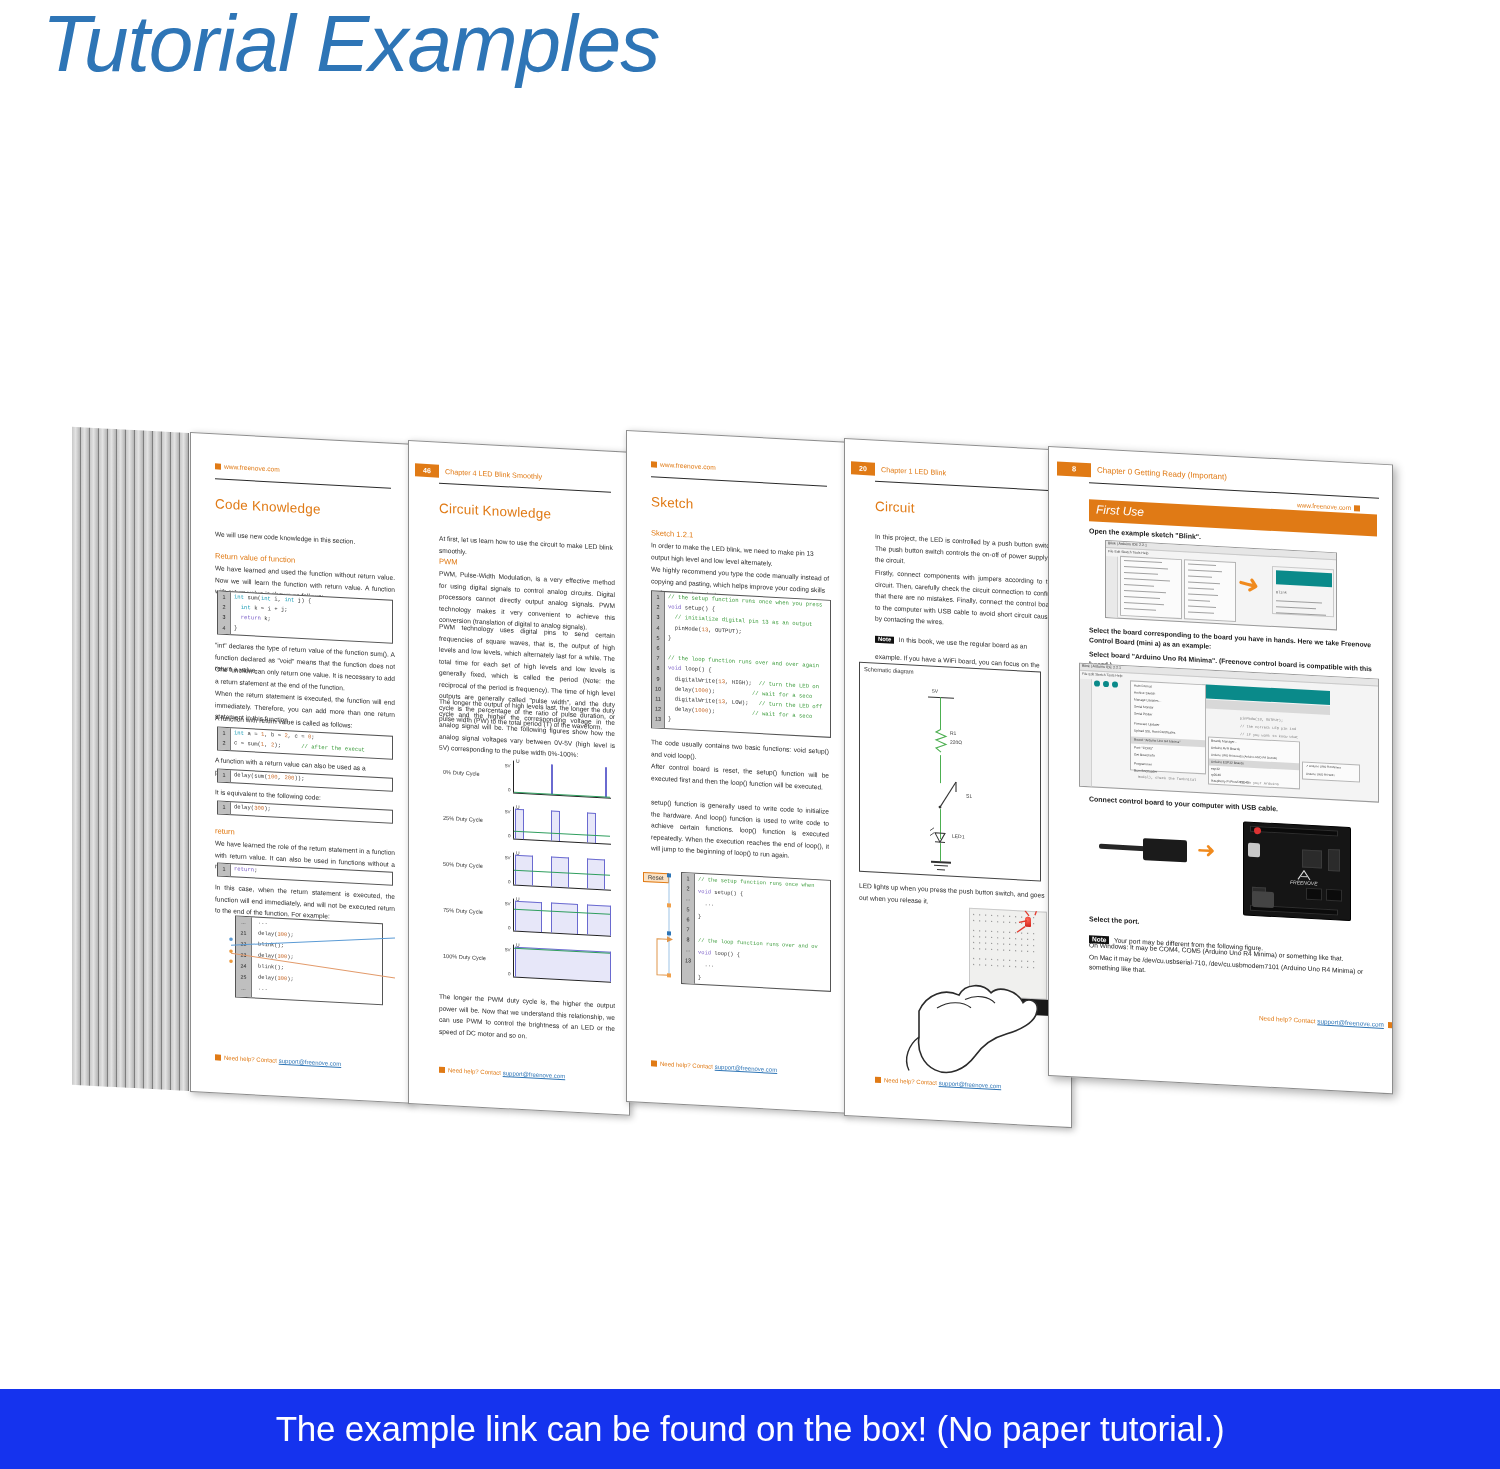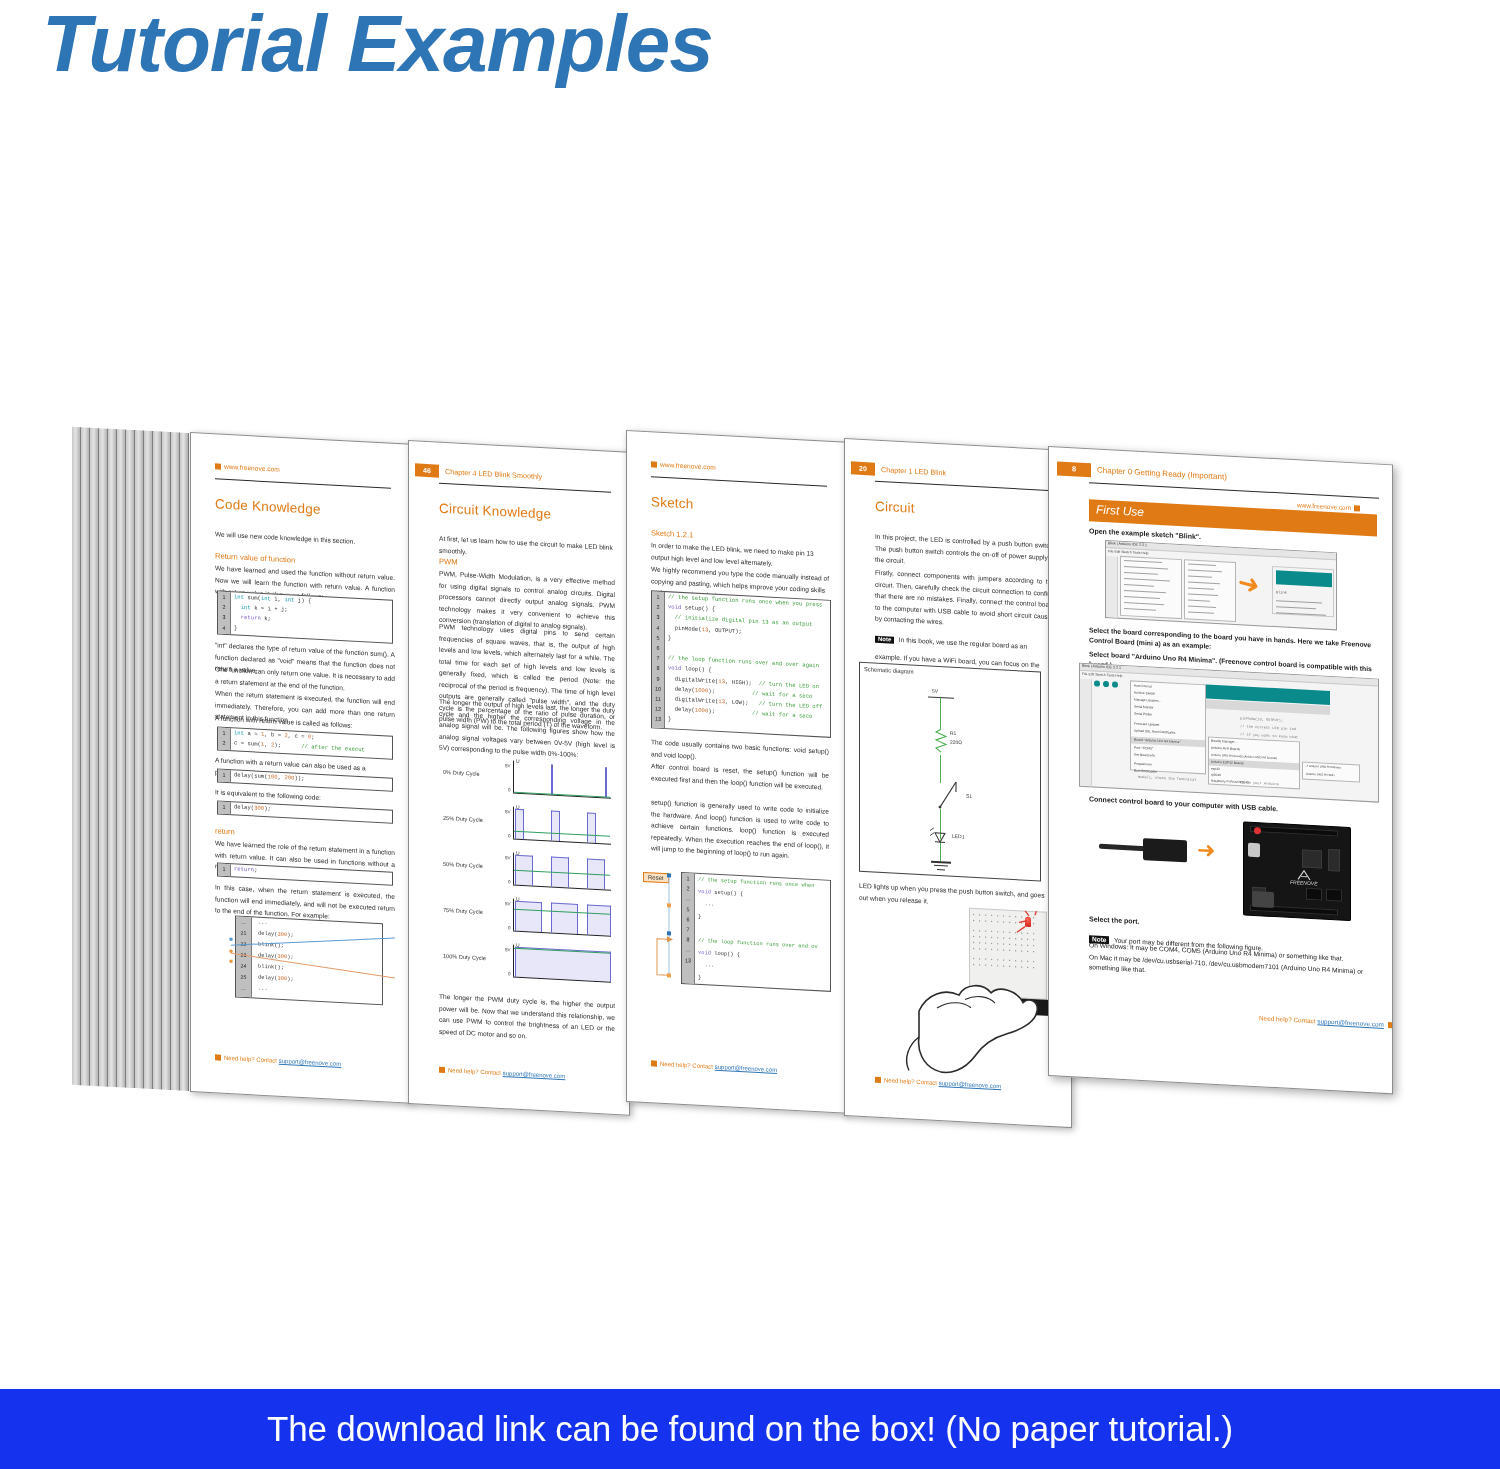--- a/index.html
+++ b/index.html
@@ -7,21 +7,21 @@
     width: 1500px; height: 1469px;
     background: #ffffff;
     font-family: "Liberation Sans", sans-serif;
     overflow: hidden;
   }
   #root { position: relative; width: 1500px; height: 1469px; }
 
   
   .hdr { position: absolute; left: 42px; top: 4px; width: 1100px; }
   .hdr-title {
-    font-size: 80px; font-weight: bold; font-style: italic;
+    font-size: 80px; font-weight: normal; font-style: italic;
     color: #2e75b6; letter-spacing: -1px; line-height: 1.0;
     white-space: nowrap;
   }
   .hdr-sub {
     margin-top: 18px;
     font-size: 34px; color: #1a1a1a; font-weight: 400;
     letter-spacing: -0.3px; white-space: nowrap;
   }
 
   
@@ -757,16 +757,16 @@
 
         <div class="footer" style="left:210px; top:556px; font-size:6.4px;">
           <span>Need help? Contact </span><a>support@freenove.com</a><span class="sq"></span>
         </div>
       </div>
     </div>
 
   </div>
 
   <div class="banner" style="background: rgb(21, 51, 238);">
-    <div class="banner-text">The download link can be found on the box! (No paper tutorial.)</div>
+    <div class="banner-text">The example link can be found on the box! (No paper tutorial.)</div>
   </div>
 
 </div>
 
 </body></html>

